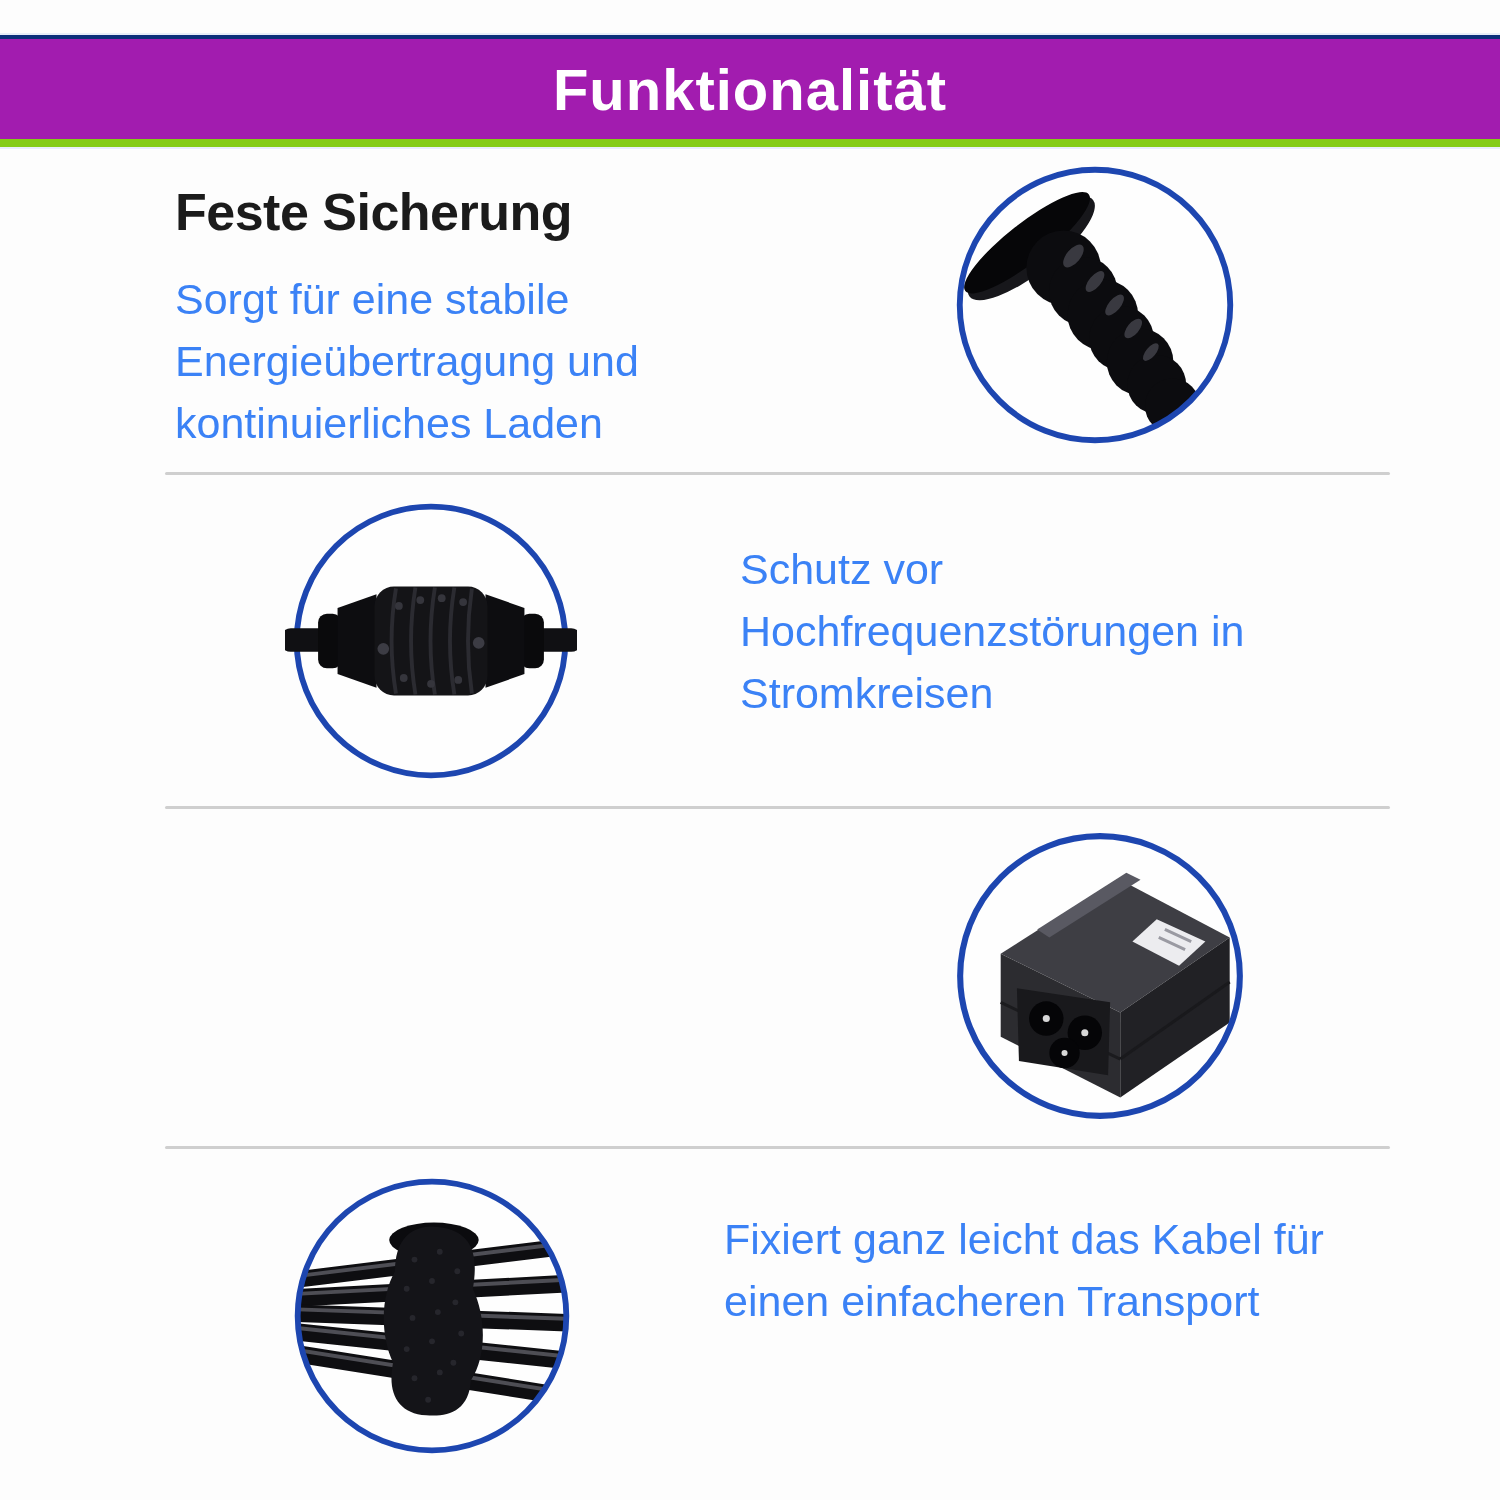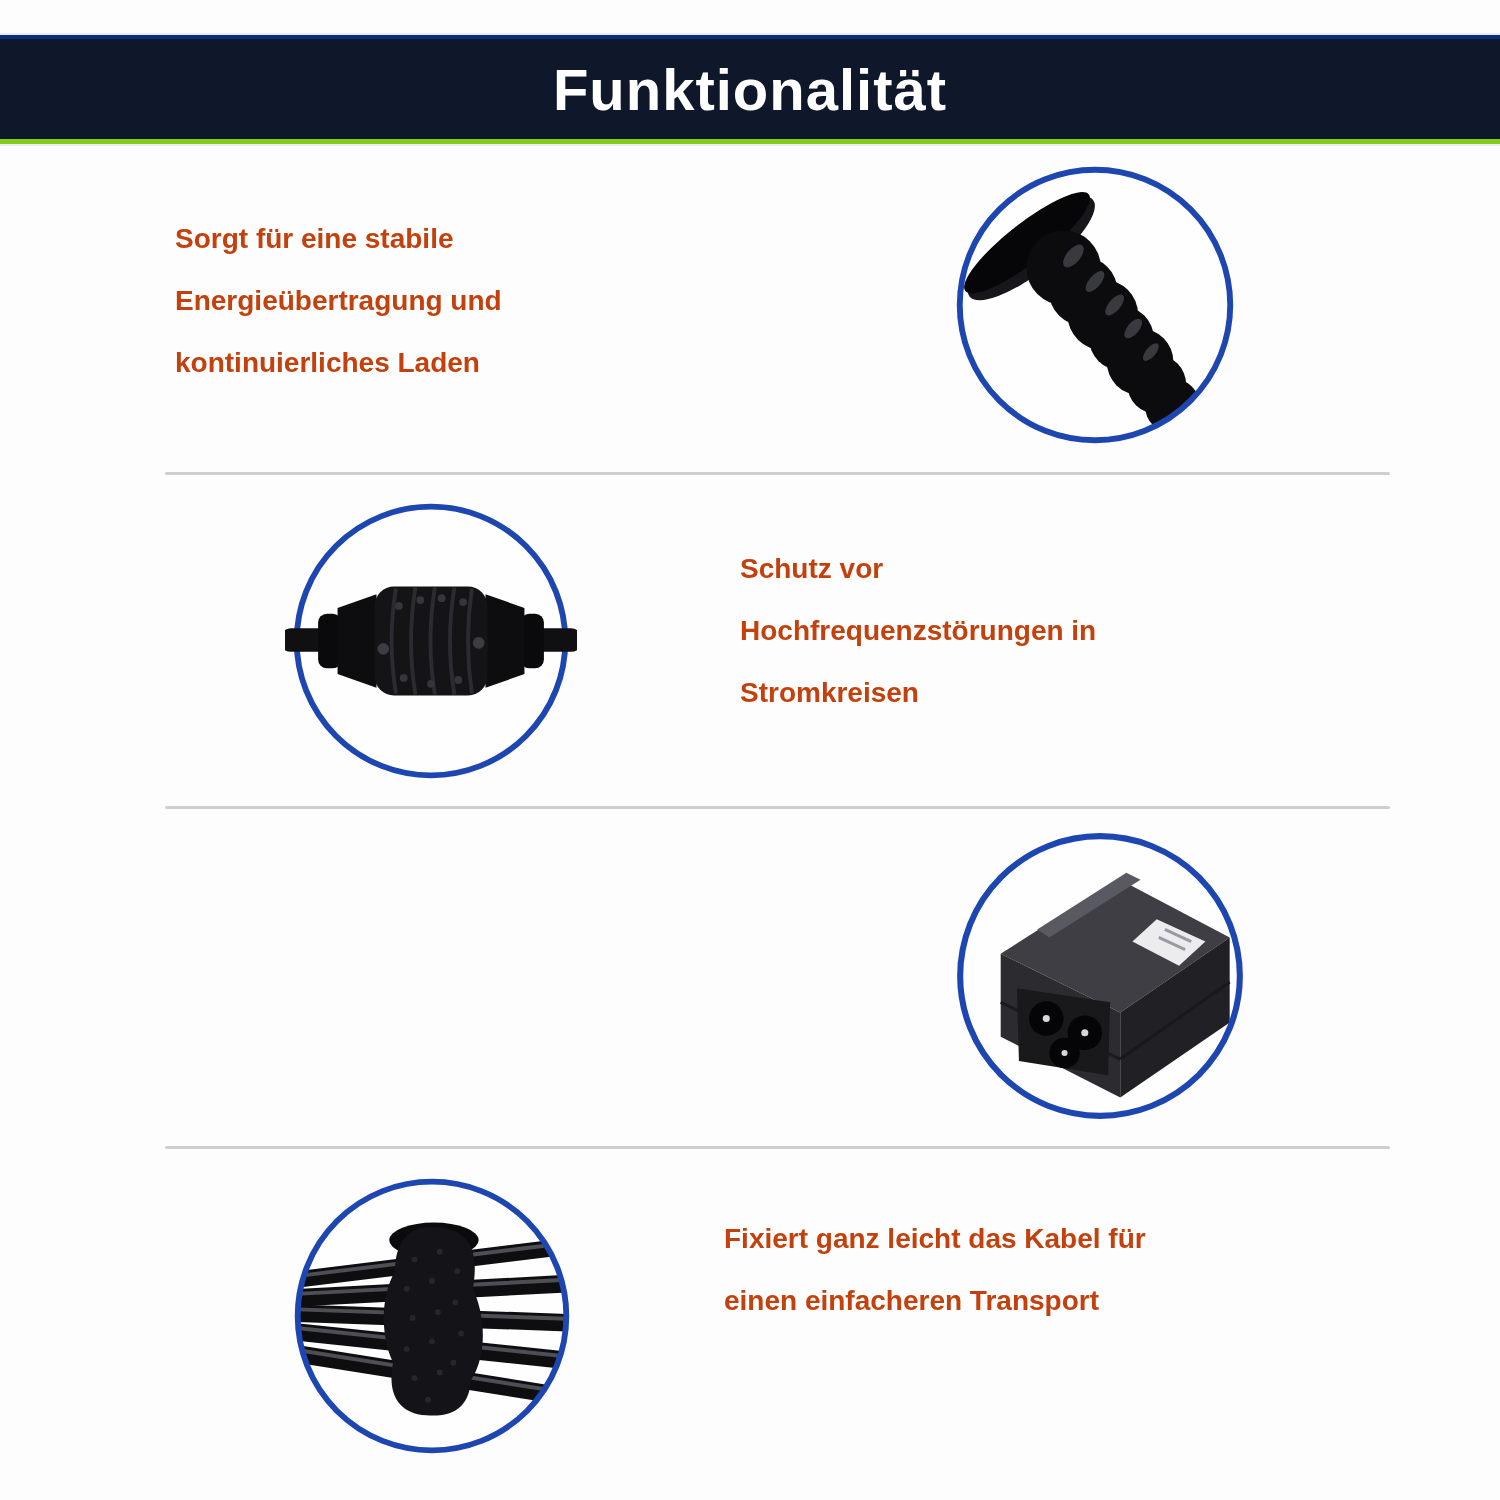--- a/index.html
+++ b/index.html
@@ -7,40 +7,40 @@
     width:1500px;height:1500px;
     background:#ffffff;
     font-family:"Liberation Sans", sans-serif;
     position:relative;overflow:hidden;
   }
   .canvas{position:absolute;inset:0;background:#fdfdfd;}
 
   
   .banner{
     position:absolute;left:0;right:0;top:35px;height:100px;
-    background:#0f172a;
+    background:#a21caf;
     border-top:4px solid #0c2f7a;
-    border-bottom:5px solid #84cc16;
+    border-bottom:8px solid #84cc16;
     display:flex;align-items:center;justify-content:center;
     box-shadow:0 0 0 2px #e8eef8;
   }
   .banner h1{
     margin:0;color:#ffffff;font-size:58px;font-weight:700;
     letter-spacing:1px;
   }
 
   
   .feature-text{position:absolute;}
   .feature-text h2{
     margin:0;font-size:52px;line-height:60px;color:#1b1b1b;
     font-weight:700;letter-spacing:-0.5px;
   }
   .feature-text p{
-    margin:26px 0 0;font-size:28px;line-height:62px;color:#c2410c;
-    white-space:pre-line;font-weight:700;
+    margin:26px 0 0;font-size:43px;line-height:62px;color:#3b82f6;
+    white-space:pre-line;font-weight:400;
   }
 
   
   .photo{position:absolute;margin:0;padding:0;}
   .photo svg{display:block;width:100%;height:100%;}
 
   
   .divider{
     position:absolute;left:165px;width:1225px;height:3px;
     background:#cfcfcf;border-radius:2px;
@@ -63,20 +63,21 @@
 <body>
 
 <div class="canvas">
 
   <header class="banner">
     <h1>Funktionalität</h1>
   </header>
 
   <section>
     <div class="feature-text s1-text">
+      <h2>Feste Sicherung</h2>
       <p>Sorgt für eine stabile
 Energieübertragung und
 kontinuierliches Laden</p>
     </div>
     <figure class="photo s1-photo">
       <svg viewBox="0 0 300 300">
         <defs>
             <clipPath id="cp1">
               <circle cx="150" cy="150" r="138"></circle>
             </clipPath>

